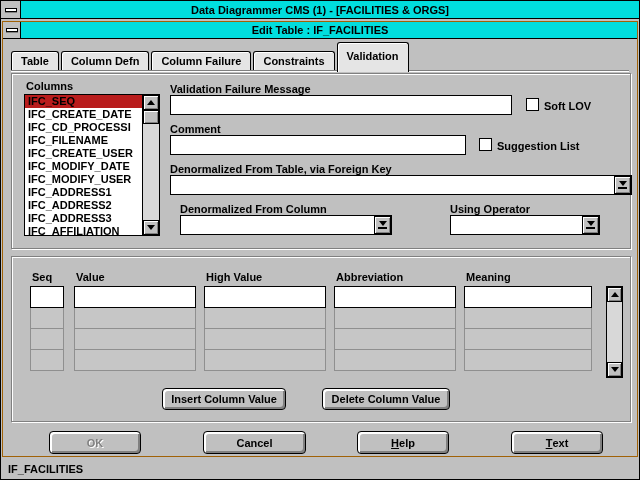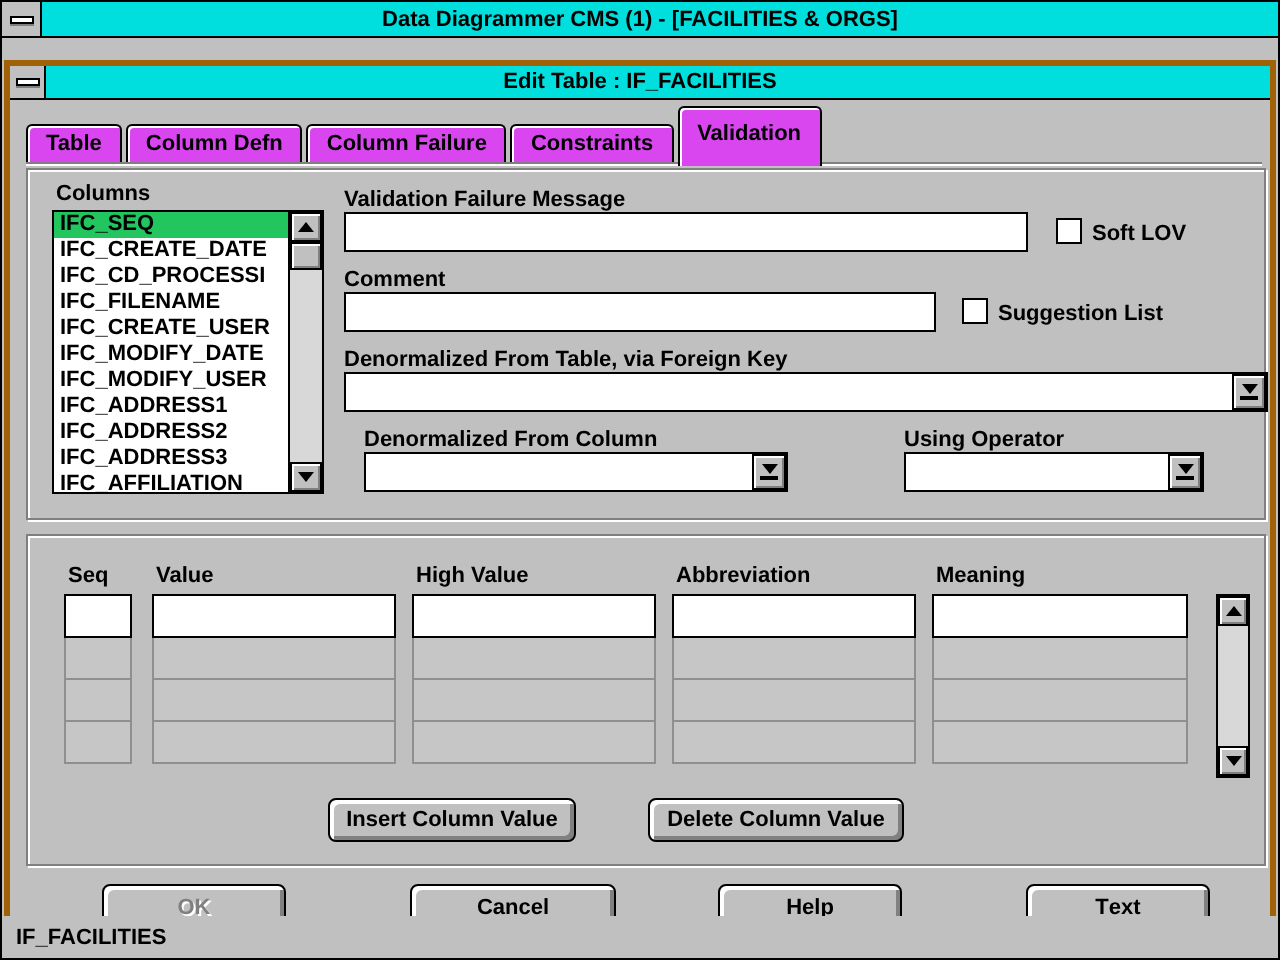--- a/index.html
+++ b/index.html
@@ -12,28 +12,28 @@
   
   .titlebar{position:absolute;background:#00dede;border-bottom:1px solid #000;}
   .titlebar .title-text{position:absolute;left:0;right:0;top:0;bottom:0;display:flex;align-items:center;justify-content:center;}
   .sysbox{position:absolute;left:0;top:0;bottom:0;background:#c0c0c0;border-right:1px solid #000;
           display:flex;align-items:center;justify-content:center;z-index:2;}
   .sysdash{width:12px;height:4px;background:#fff;border:1px solid #000;box-shadow:0 1px 0 #808080;}
   .main-titlebar{left:1px;top:1px;right:1px;height:18px;}
   .main-titlebar .sysbox{width:20px;}
 
   
-  .dialog{position:absolute;left:2px;top:21px;width:636px;height:436px;background:#c0c0c0;border:3px solid #a16207;margin-top:9px;}
+  .dialog{position:absolute;left:2px;top:21px;width:636px;height:436px;background:#c0c0c0;border:1px solid #a16207;}
   .dlg-titlebar{left:0;top:0;right:0;height:17px;}
   .dlg-titlebar .sysbox{width:18px;}
 
   
   .tab-baseline{position:absolute;left:8px;top:48px;width:618px;height:2px;background:#fff;border-top:1px solid #808080;z-index:1;}
   .tabs{position:absolute;left:8px;top:27px;height:21px;display:flex;align-items:flex-end;z-index:2;}
-  .tab{height:19px;display:flex;align-items:center;padding:0 9px;background:#d946ef;
+  .tab{height:19px;display:flex;align-items:center;padding:0 9px;background:#e5e5e5;
        border:1px solid #000;border-bottom:none;border-radius:3px 3px 0 0;margin-right:2px;
        box-shadow:inset 1px 1px 0 #fff;cursor:default;white-space:nowrap;}
   .tab.active{height:30px;margin-bottom:-2px;padding-bottom:3px;z-index:3;position:relative;}
 
   
   .group{position:absolute;border:1px solid #808080;box-shadow:1px 1px 0 #fff, inset 1px 1px 0 #fff;}
 
   .lbl{position:absolute;white-space:nowrap;}
 
   
@@ -44,21 +44,21 @@
              box-shadow:inset 1px 1px 0 #fff,inset -1px -1px 0 #808080;
              display:flex;flex-direction:column;align-items:center;justify-content:center;cursor:default;z-index:2;}
   .cArr{width:0;height:0;border-left:4px solid transparent;border-right:4px solid transparent;border-top:5px solid #000;}
   .cBar{width:9px;height:2px;background:#000;margin-top:1px;}
   .checkbox{position:absolute;width:13px;height:13px;background:#fff;border:1px solid #000;cursor:default;}
 
   
   .listbox{position:absolute;background:#fff;border:1px solid #000;}
   .list-items{position:absolute;left:0;top:0;bottom:0;right:17px;overflow:hidden;}
   .li{height:13px;line-height:13px;padding-left:3px;white-space:nowrap;overflow:hidden;cursor:default;}
-  .li.selected{background:#22c55e;}
+  .li.selected{background:#b91c1c;}
   .vscroll{position:absolute;top:0;right:0;bottom:0;width:17px;background:#d8d8d8;border-left:1px solid #000;
            display:flex;flex-direction:column;}
   .sbtn{height:15px;flex:none;background:#c0c0c0;border:1px solid #000;
         box-shadow:inset 1px 1px 0 #fff,inset -1px -1px 0 #808080;
         display:flex;align-items:center;justify-content:center;cursor:default;}
   .track{flex:1;position:relative;}
   .thumb{position:absolute;left:0;top:0;width:100%;height:14px;background:#c0c0c0;border:1px solid #000;
          box-shadow:inset 1px 1px 0 #fff,inset -1px -1px 0 #808080;}
   .tri-up{width:0;height:0;border-left:4px solid transparent;border-right:4px solid transparent;border-bottom:5px solid #000;}
   .tri-down{width:0;height:0;border-left:4px solid transparent;border-right:4px solid transparent;border-top:5px solid #000;}

